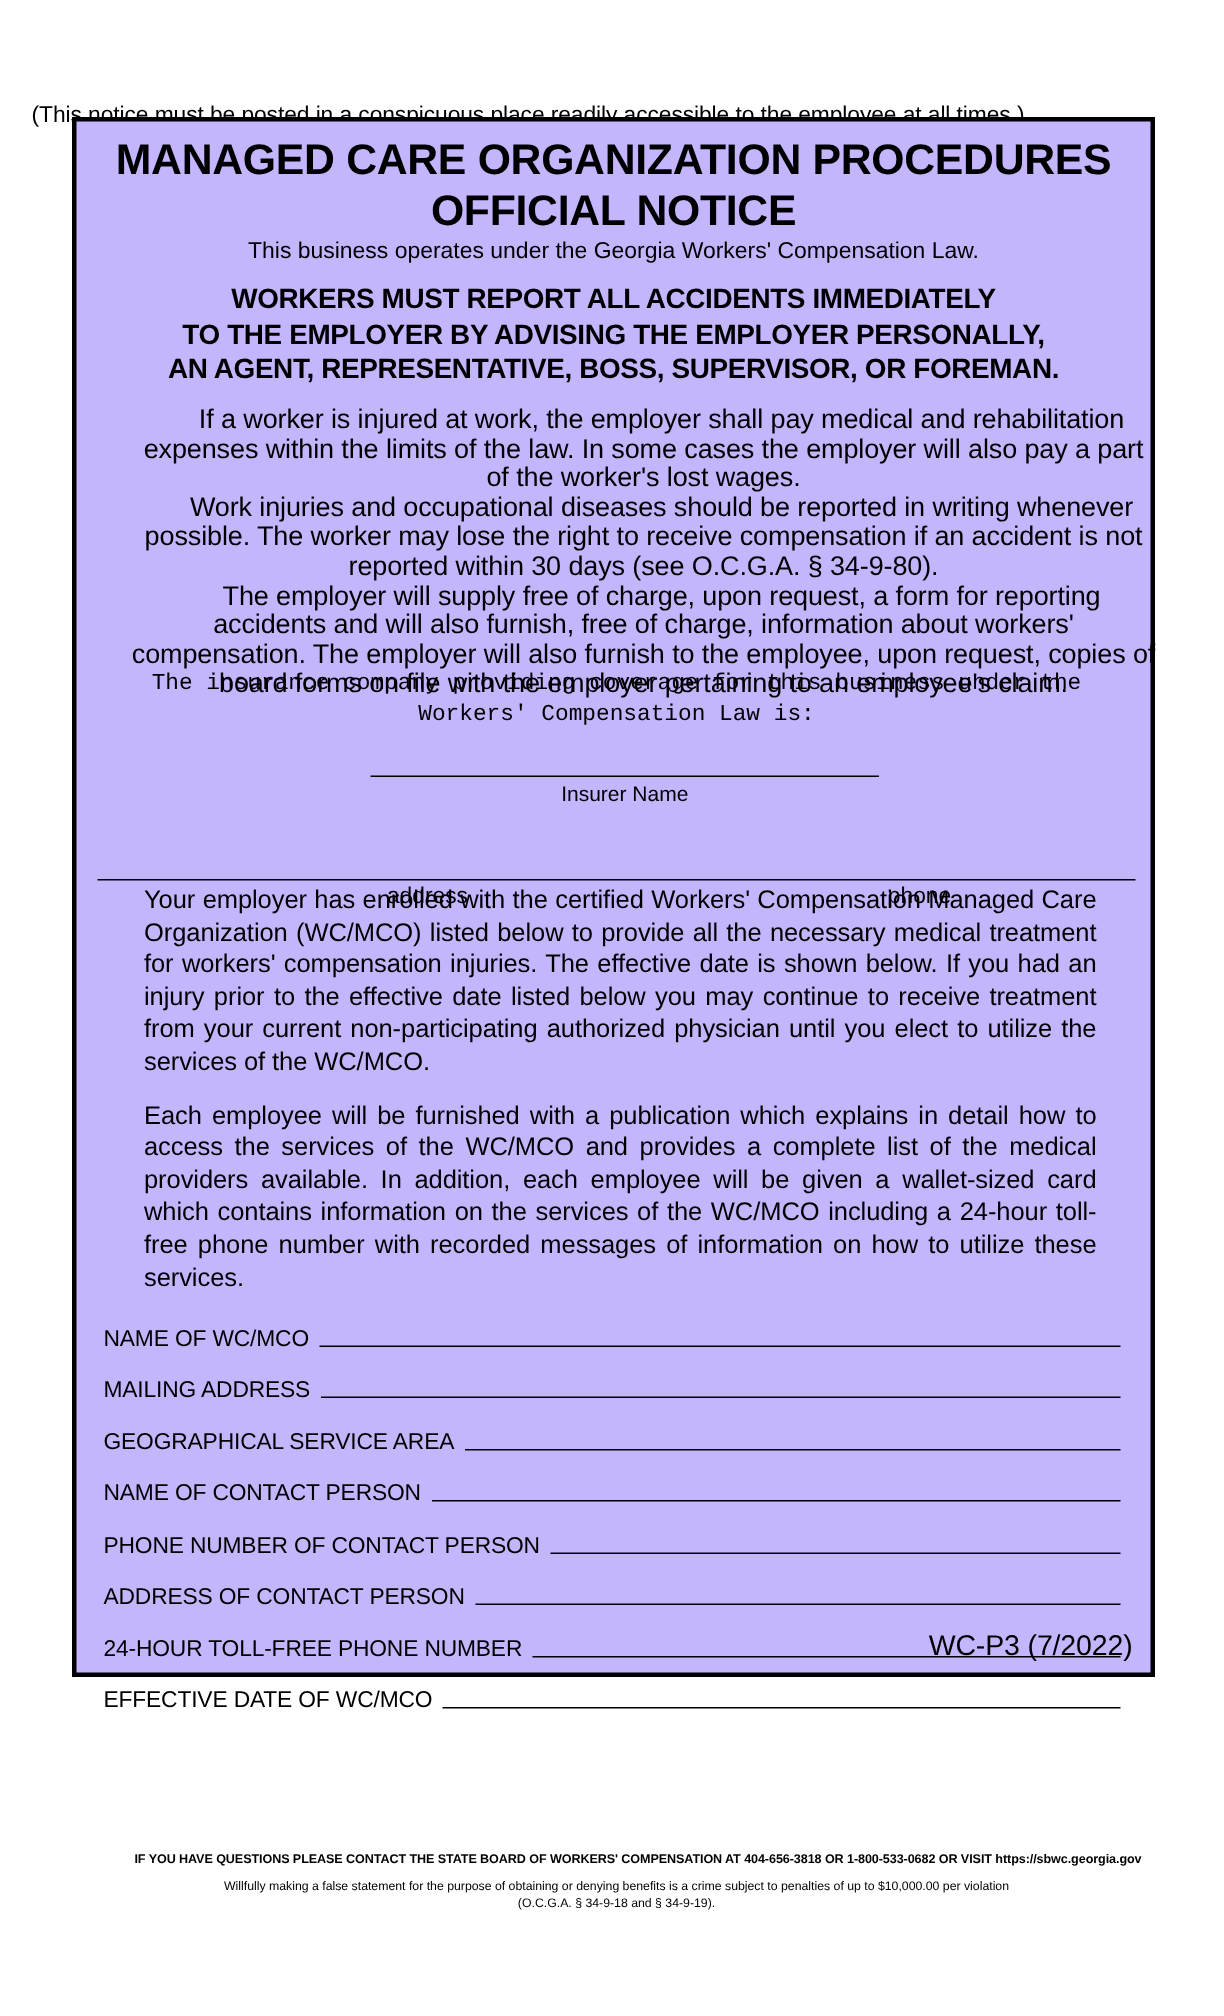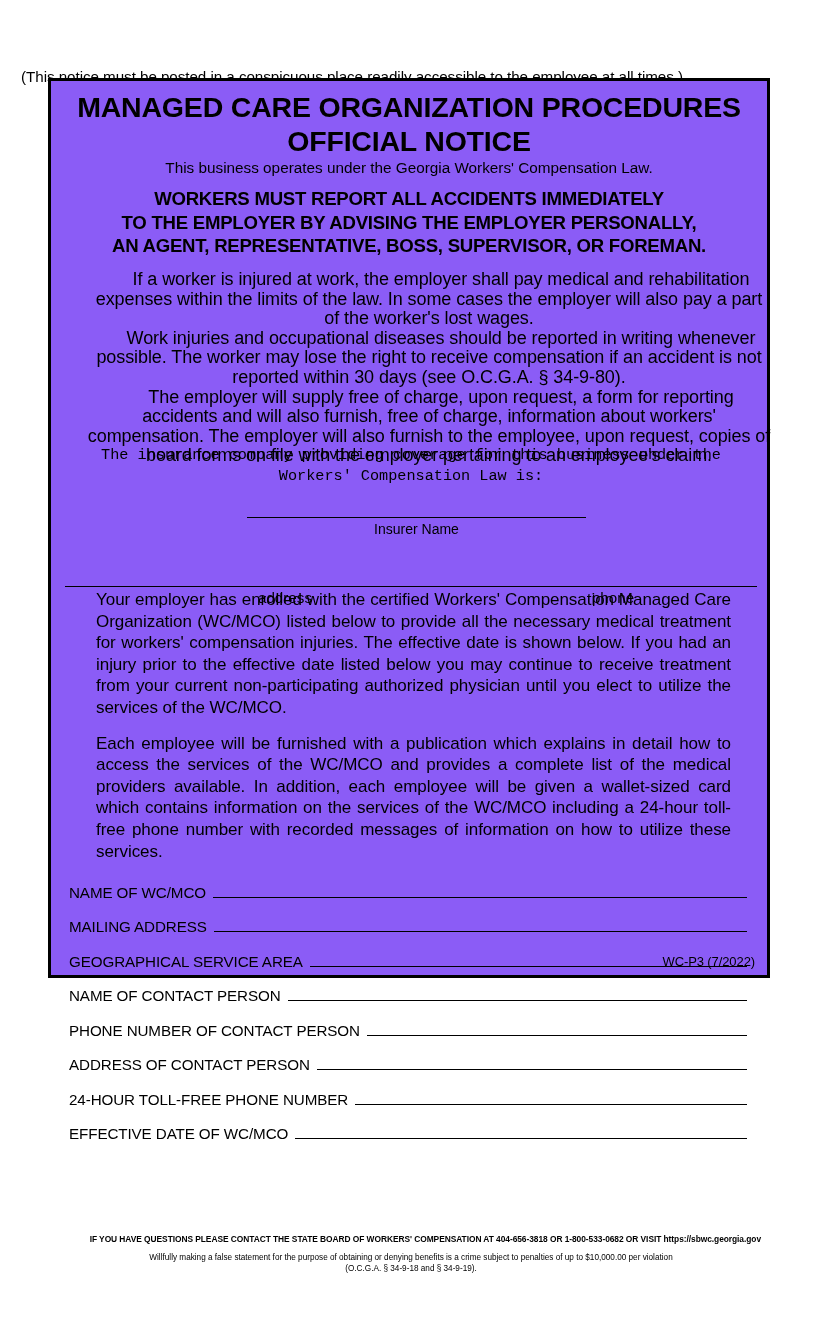--- a/index.html
+++ b/index.html
@@ -36,24 +36,24 @@
     white-space: nowrap;
     margin-top: 24px;
   }
 
   
   .notice-box {
     position: absolute;
     left: 48px;
     top: 78px;
     width: 722px;
-    height: 900px;
+    height: 1040px;
     border: 3px solid #000000;
     box-sizing: border-box;
-    background: #8b5cf6;
+    background: #c4b5fd;
   }
 
   .inner {
     position: absolute;
     left: 0; top: 0; right: 0; bottom: 0;
   }
 
   
   .title {
     position: absolute;
@@ -231,21 +231,21 @@
     text-align: center;
     font-size: 8.2px;
     line-height: 10.6px;
   }
   .footer-warning span { display: block; }
 
   .form-code {
     position: absolute;
     right: 12px;
     bottom: 6px;
-    font-size: 13px;
+    font-size: 19px;
     letter-spacing: -0.1px;
     margin-left: 10px;
   }
 </style>
 </head>
 <body>
 
 <div class="page">
 
   <div class="posting-note">(This notice must be posted in a conspicuous place readily accessible to the employee at all times.)</div>

